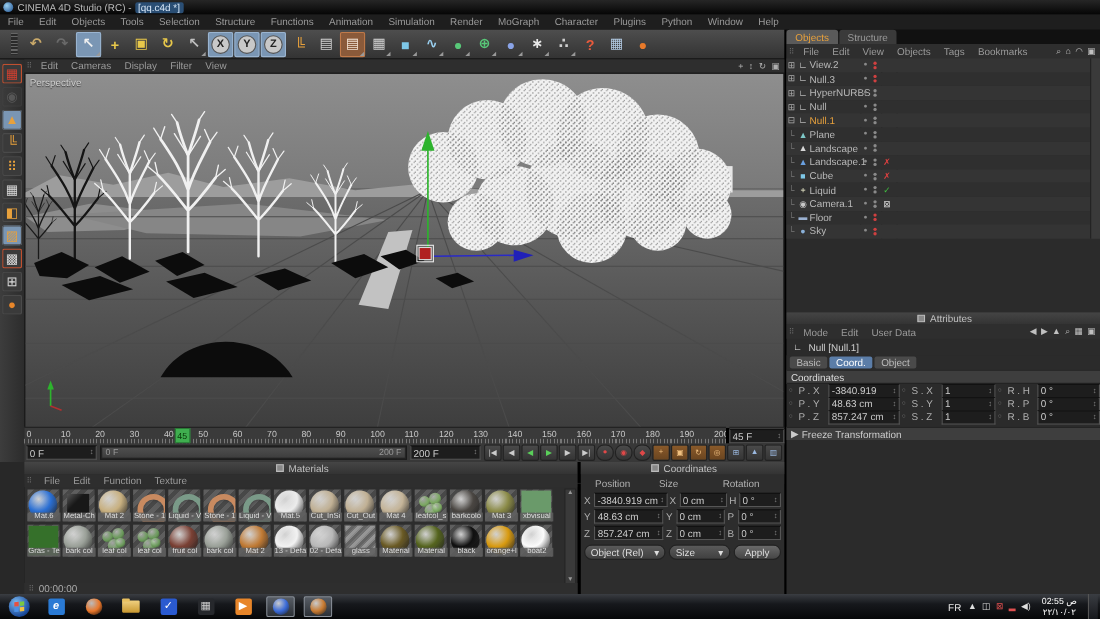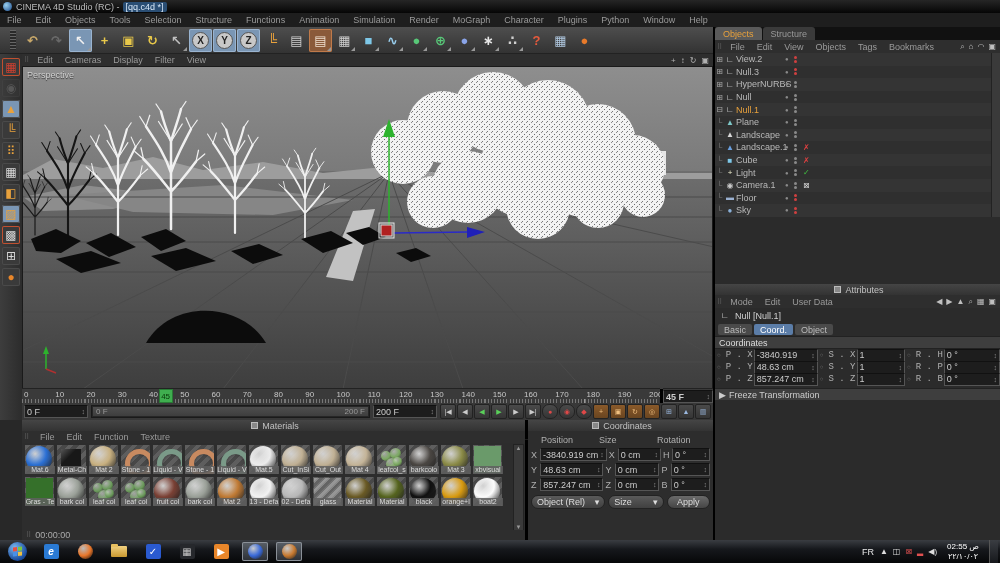--- a/index.html
+++ b/index.html
@@ -130,21 +130,21 @@
   #attrmenu{height:13px;display:flex;align-items:center;background:#2e2e2e;color:#9a9a9a;}
   #attrmenu .mi{padding:0 6px;}
   #attricons{margin-left:auto;display:flex;gap:4px;padding-right:4px;color:#c0c0c0;font-size:8px;align-items:center;}
   #attrobj{height:15px;display:flex;align-items:center;gap:4px;padding-left:4px;color:#d0d0d0;}
   #attrtabs{height:13px;display:flex;gap:2px;padding-left:3px;align-items:center;background:#2b2b2b;}
   .atab{padding:0 6px;height:11px;display:flex;align-items:center;background:#4a4a4a;border-radius:2px;color:#bbb;}
   .atab.act{background:#5b7da8;color:#fff;}
   #attrsect{height:11px;background:#3e3e3e;display:flex;align-items:center;padding-left:4px;color:#ddd;border-top:1px solid #222;border-bottom:1px solid #222;}
   .arow{display:flex;align-items:center;height:12px;gap:2px;padding-left:2px;}
   .arow .rd{width:7px;color:#777;font-size:6px;}
-  .arow .al{color:#b0b0b0;white-space:nowrap;font-family:Liberation Mono, monospace;}
+  .arow .al{color:#b0b0b0;white-space:nowrap;}
   #freeze{height:11px;background:#3e3e3e;display:flex;align-items:center;gap:3px;padding-left:4px;color:#ccc;margin-top:3px;border-top:1px solid #222;}
   
   #taskbar{left:0;top:540px;width:1000px;height:23px;background:linear-gradient(#3a3d42 0%,#16181c 40%,#060708 100%);
            display:flex;align-items:center;padding-left:4px;box-sizing:border-box;gap:6px;}
   .orb{width:19px;height:19px;border-radius:50%;background:radial-gradient(circle at 35% 30%,#7ab8f0,#1a4a9a 70%,#0a2a5a);
        display:flex;align-items:center;justify-content:center;}
   .flag{width:9px;height:9px;display:grid;grid-template-columns:1fr 1fr;grid-template-rows:1fr 1fr;gap:1px;transform:skewY(-6deg);}
   .flag i{display:block;}
   .tapp{width:26px;height:19px;display:flex;align-items:center;justify-content:center;border-radius:2px;}
   .tapp.active{background:linear-gradient(#5a6068,#2a2e34);box-shadow:inset 0 0 0 1px #8a9098;}
@@ -481,21 +481,21 @@
       <span class="tick" style="left: 439.5px;">140</span>
       <span class="tick" style="left: 470.75px;">150</span>
       <span class="tick" style="left: 502px;">160</span>
       <span class="tick" style="left: 533.25px;">170</span>
       <span class="tick" style="left: 564.5px;">180</span>
       <span class="tick" style="left: 595.75px;">190</span>
       <span class="tick" style="left: 627px;">200</span>
       <div id="playhead" style="left: 136.625px;">45</div>
     </div>
   <div id="curframe" class="abs">
-    <span class="fld" style="flex:1;font-weight:bold;">
+    <span class="fld" style="flex:1;">
         <span class="val">45 F</span>
         <span class="spin">↕</span>
       </span>
   </div>
 
   <div id="transport" class="abs">
     <span class="fld" style="width:58px;">
         <span class="val">0 F</span>
         <span class="spin">↕</span>
       </span>
@@ -940,21 +940,21 @@
           <span class="dotA">●</span>
           <div class="dots">
             <i style="background: rgb(138, 138, 138);"></i>
             <i style="background: rgb(138, 138, 138);"></i>
           </div>
           <span class="otag" style="color: rgb(224, 64, 64);">✗</span>
         </div>
         <div class="trow alt">
           <span class="conn">└</span>
           <span class="oicn" style="color: rgb(240, 240, 208);">+</span>
-          <span class="olab">Light</span>
+          <span class="olab">Liquid</span>
           <span class="dotA">●</span>
           <div class="dots">
             <i style="background: rgb(138, 138, 138);"></i>
             <i style="background: rgb(138, 138, 138);"></i>
           </div>
           <span class="otag" style="color: rgb(64, 192, 64);">✓</span>
         </div>
         <div class="trow">
           <span class="conn">└</span>
           <span class="oicn" style="color: rgb(200, 200, 200);">◉</span>

